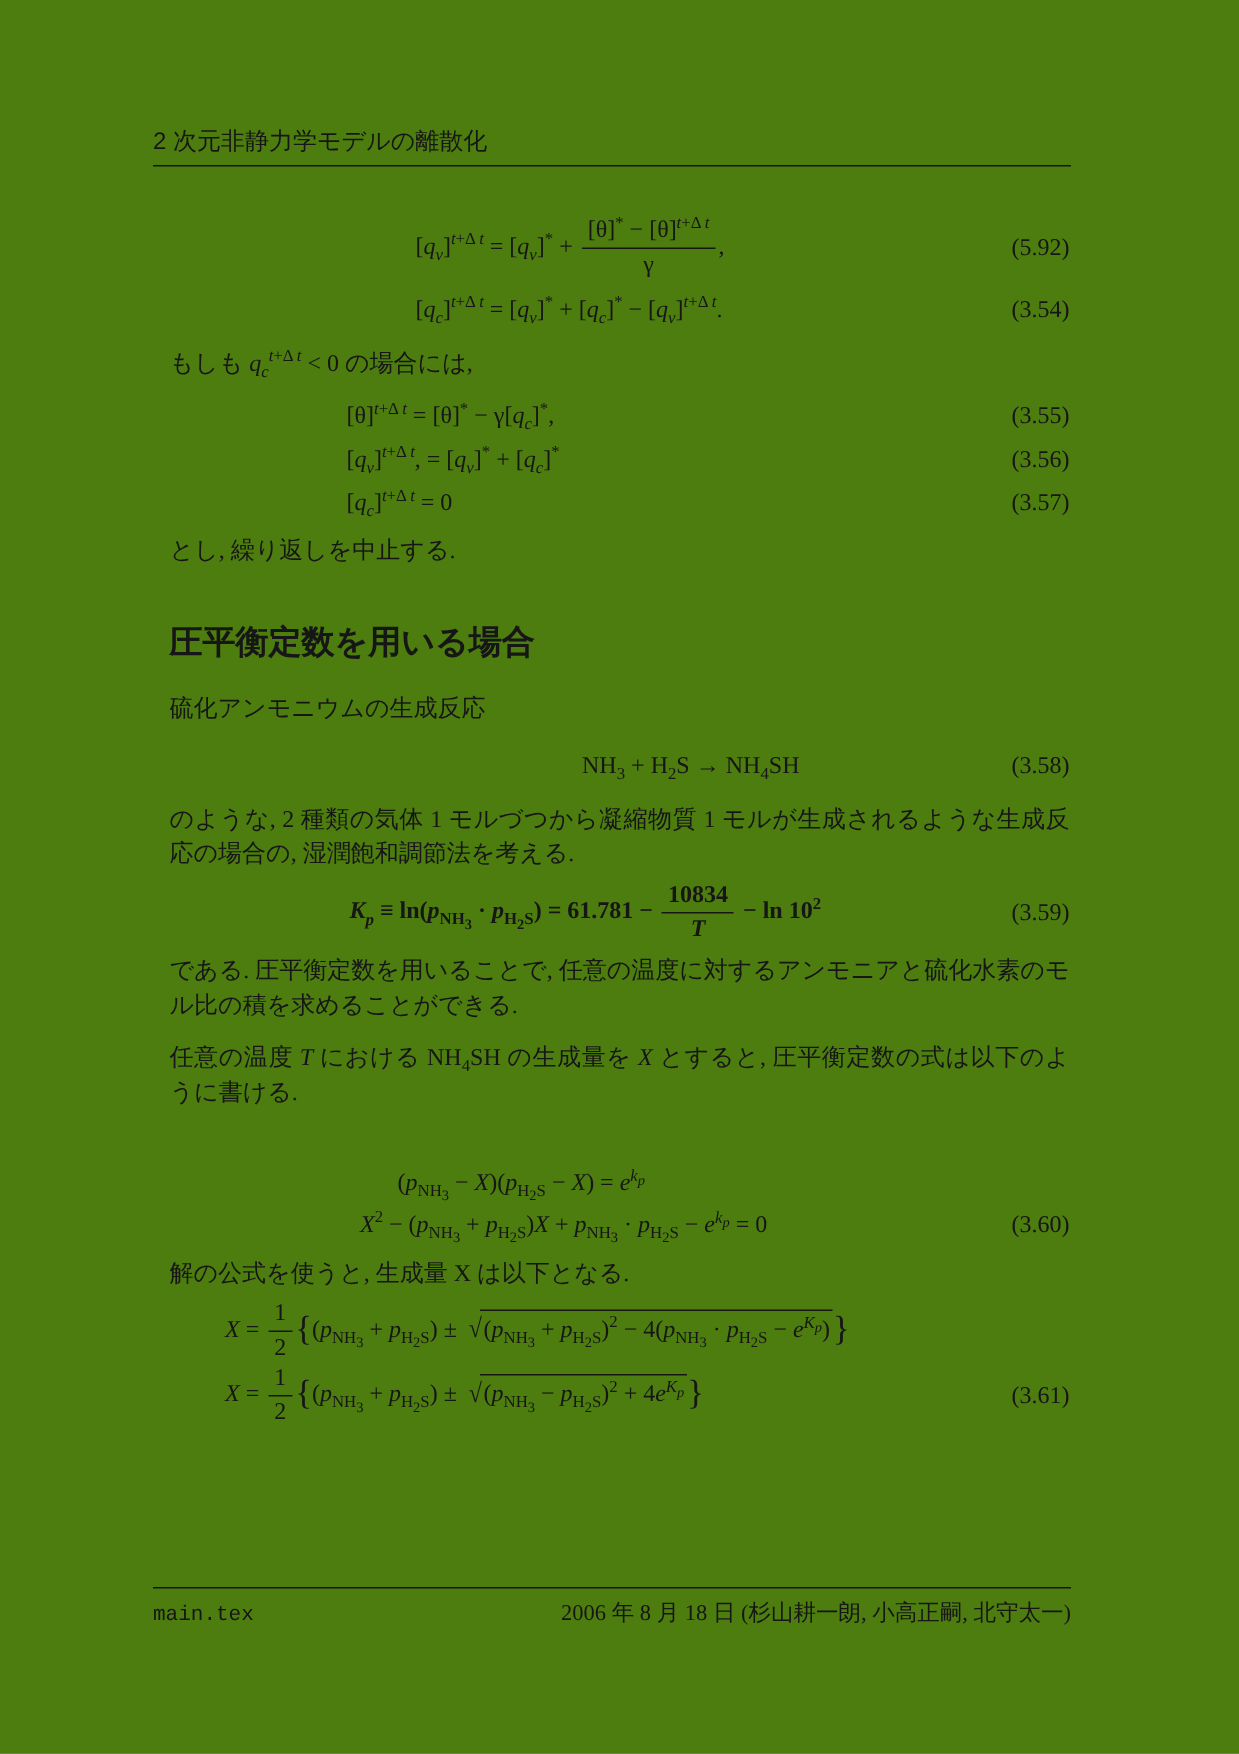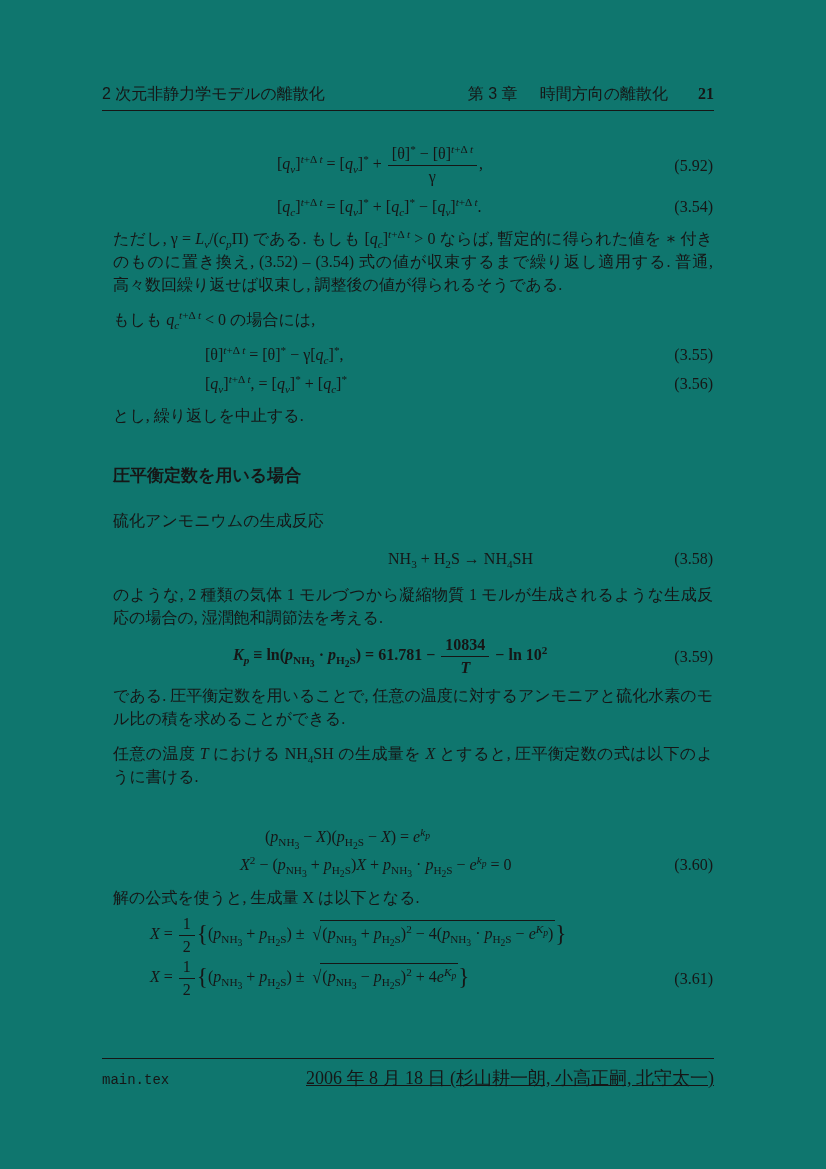--- a/index.html
+++ b/index.html
@@ -1,45 +1,45 @@
 <!DOCTYPE html>
 <html><head>
 <meta charset="utf-8">
 <style>
   html,body{margin:0;padding:0;background:#888;}
   .page{
-    position:relative;width:826px;height:1169px;background:#0f766e;
+    position:relative;width:826px;height:1169px;background:#4d7c0f;
     margin:0 auto;color:#161616;
     font-family:"Liberation Serif","DejaVu Serif",serif;
     font-size:16px;overflow:hidden;
   }
   
   .hdr{
     position:absolute;top:84px;left:102px;right:112px;
     display:flex;justify-content:space-between;align-items:baseline;
     border-bottom:1px solid #161616;padding-bottom:5px;
     font-family:"Liberation Sans","DejaVu Sans",sans-serif;
     font-size:16px;
   }
   .hdr-right{display:flex;align-items:baseline;}
   .hdr-chap-label{margin-right:22px;}
   .hdr-page{margin-left:30px;font-family:"Liberation Serif","DejaVu Serif",serif;font-weight:bold;}
   
   .main{position:absolute;top:132px;left:113px;width:600px;}
   .para{text-align:justify;line-height:23px;margin:0;}
   .sec-head{
     font-family:"Liberation Sans","DejaVu Sans",sans-serif;
-    font-weight:bold;font-size:17px;line-height:22px;
+    font-weight:bold;font-size:22px;line-height:22px;
   }
   
   .eqrow{display:flex;align-items:center;justify-content:space-between;line-height:24px;gap:36px;}
   .eqnum{white-space:nowrap;}
   .eqbody{white-space:nowrap;}
   .ind-a{margin-left:164px;}  
-  .ind-b{margin-left:92px;text-align:right;}  
+  .ind-b{margin-left:118px;text-align:right;}  
   .ind-c{margin-left:275px;}  
   .ind-d{margin-left:120px;font-weight:bold;}  
   .ind-e{margin-left:152px;margin-top:28px;}  
   .ind-f{margin-left:127px;}  
   .ind-g{margin-left:37px;}   
   
   .m i{font-family:"Liberation Serif","DejaVu Serif",serif;}
   .m sup,.m sub{font-size:70%;line-height:0;}
   .m sup sub,.m sub sub,.m sup sup,.m sub sup{font-size:86%;}
   .rm i{font-style:normal;}
@@ -55,58 +55,56 @@
   .mt8{margin-top:8px;}.mt9{margin-top:9px;}.mt10{margin-top:10px;}
   .mt12{margin-top:12px;}.mt15{margin-top:15px;}.mt22{margin-top:22px;}
   .mt38{margin-top:38px;}.mt0{margin-top:0;}
   
   .ftr{
     position:absolute;top:1058px;left:102px;right:112px;
     border-top:1px solid #161616;padding-top:7px;
     display:flex;justify-content:space-between;align-items:baseline;
   }
   .ftr-file{font-family:"Liberation Mono","DejaVu Sans Mono",monospace;font-size:14px;}
-  .ftr-date{font-size:18px;text-decoration:underline;}
+  .ftr-date{font-size:15px;}
 </style>
 </head>
 <body>
 
 <div class="page">
 
   <div class="hdr">
     <span>2 次元非静力学モデルの離散化</span>
-    <span class="hdr-right">
-      <span class="hdr-chap-label">第 3 章</span>
-      <span>時間方向の離散化</span>
-      <span class="hdr-page">21</span>
-    </span>
   </div>
 
   <div class="main">
 
     <div class="eqrow mt12">
       <span class="eqbody m ind-a">[<i>q</i><sub><i>v</i></sub>]<sup><i>t</i>+Δ <i>t</i></sup> = [<i>q</i><sub><i>v</i></sub>]<sup>*</sup> + <span class="frac"><span class="num">[θ]<sup>*</sup> − [θ]<sup><i>t</i>+Δ <i>t</i></sup></span><span class="den">γ</span></span>,</span>
       <span class="eqnum">(5.92)</span>
     </div>
     <div class="eqrow mt8">
       <span class="eqbody m ind-a">[<i>q</i><sub><i>c</i></sub>]<sup><i>t</i>+Δ <i>t</i></sup> = [<i>q</i><sub><i>v</i></sub>]<sup>*</sup> + [<i>q</i><sub><i>c</i></sub>]<sup>*</sup> − [<i>q</i><sub><i>v</i></sub>]<sup><i>t</i>+Δ <i>t</i></sup>.</span>
       <span class="eqnum">(3.54)</span>
     </div>
 
-    <p class="para m mt8">ただし, γ = <i>L</i><sub><i>v</i></sub>/(<i>c</i><sub><i>p</i></sub>Π) である. もしも [<i>q</i><sub><i>c</i></sub>]<sup><i>t</i>+Δ <i>t</i></sup> &gt; 0 ならば, 暫定的に得られた値を ∗ 付きのものに置き換え, (3.52) – (3.54) 式の値が収束するまで繰り返し適用する. 普通, 高々数回繰り返せば収束し, 調整後の値が得られるそうである.</p>
 
     <p class="para m mt12">もしも <i>q</i><sub><i>c</i></sub><sup><i>t</i>+Δ <i>t</i></sup> &lt; 0 の場合には,</p>
 
     <div class="eqrow mt12">
       <span class="eqbody m ind-b">[θ]<sup><i>t</i>+Δ <i>t</i></sup> = [θ]<sup>*</sup> − γ[<i>q</i><sub><i>c</i></sub>]<sup>*</sup>,</span>
       <span class="eqnum">(3.55)</span>
     </div>
     <div class="eqrow mt5">
       <span class="eqbody m ind-b">[<i>q</i><sub><i>v</i></sub>]<sup><i>t</i>+Δ <i>t</i></sup>, = [<i>q</i><sub><i>v</i></sub>]<sup>*</sup> + [<i>q</i><sub><i>c</i></sub>]<sup>*</sup></span>
       <span class="eqnum">(3.56)</span>
+    </div>
+    <div class="eqrow mt5">
+      <span class="eqbody m ind-b">[<i>q</i><sub><i>c</i></sub>]<sup><i>t</i>+Δ <i>t</i></sup> = 0</span>
+      <span class="eqnum">(3.57)</span>
     </div>
 
     <p class="para mt8">とし, 繰り返しを中止する.</p>
 
     <div class="sec-head mt38">圧平衡定数を用いる場合</div>
 
     <p class="para mt22">硫化アンモニウムの生成反応</p>
 
     <div class="eqrow mt15">
       <span class="eqbody m ind-c"><span class="rm"><i>N</i><i>H</i></span><sub>3</sub> + <span class="rm"><i>H</i></span><sub>2</sub><span class="rm"><i>S</i></span> → <span class="rm"><i>N</i><i>H</i></span><sub>4</sub><span class="rm"><i>S</i><i>H</i></span></span>

